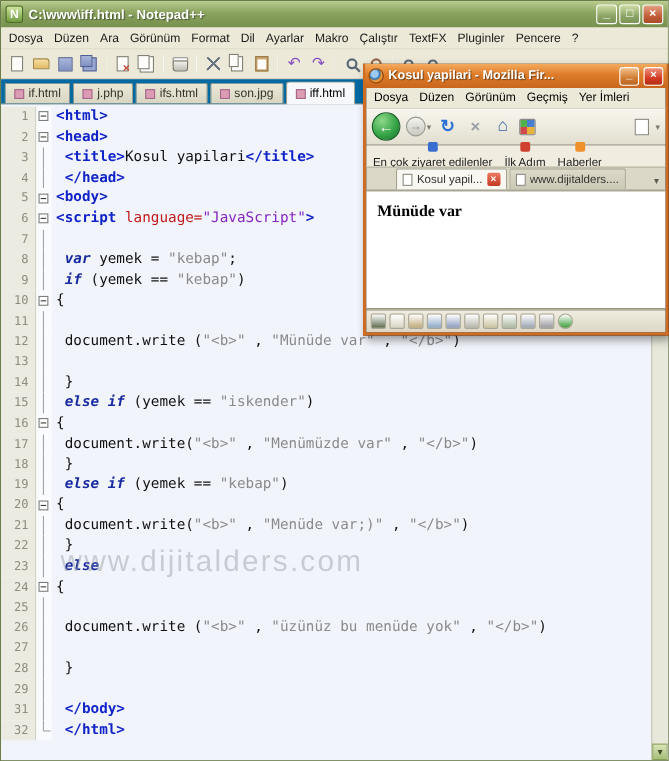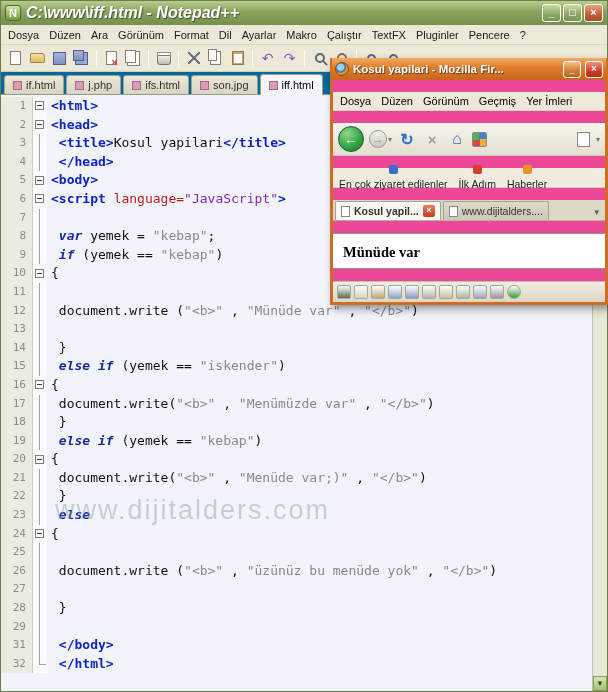--- a/index.html
+++ b/index.html
@@ -4,21 +4,21 @@
 <style>
   * { margin:0; padding:0; box-sizing:border-box; }
   body { font-family:"Liberation Sans", sans-serif; background:#888; }
   .screen { position:relative; width:608px; height:692px; overflow:hidden; background:#ece9d8; }
 
   
   .npp-window { position:absolute; inset:0; display:flex; flex-direction:column; border:1px solid #6a7d4a; }
   .titlebar { height:24px; flex:none; background:linear-gradient(#b9cc8e,#8aa35e 45%,#76904d); display:flex; align-items:center; gap:5px; padding:0 4px; }
   .app-icon { width:16px; height:16px; flex:none; background:linear-gradient(#cfe6a0,#6f9a3f); border:1px solid #4c6e2a; border-radius:3px; color:#fff; font-size:11px; font-weight:bold; text-align:center; line-height:14px; }
   .app-icon::after { content:"N"; }
-  .title-text { flex:1; color:#fff; font-weight:bold; font-size:16px; text-shadow:1px 1px 1px rgba(0,0,0,.45); white-space:nowrap; overflow:hidden;font-style:italic; }
+  .title-text { flex:1; color:#fff; font-weight:bold; font-size:12px; text-shadow:1px 1px 1px rgba(0,0,0,.45); white-space:nowrap; overflow:hidden; }
   .win-btns { display:flex; gap:2px; }
   .wbtn { width:19px; height:18px; border:1px solid #fff; border-radius:3px; background:linear-gradient(#cbdba2,#8ca566 60%,#7b9355); color:#fff; font-size:11px; font-weight:bold; text-align:center; line-height:15px; }
   .wbtn.close { background:linear-gradient(#e4a184,#c15f38 60%,#a84c28); }
 
   .menubar { height:20px; flex:none; background:#ece9d8; border-bottom:1px solid #dbd7c3; display:flex; align-items:center; font-size:11px; color:#1a1a1a; padding:0 2px; }
   .menu-item { padding:3px 5px; white-space:nowrap; }
 
   .toolbar { height:27px; flex:none; background:#ece9d8; border-bottom:1px solid #d2ceba; display:flex; align-items:center; padding:0 4px; gap:1px; }
   .tbtn { width:21px; height:21px; display:flex; align-items:center; justify-content:center; opacity:.9; }
   .tsep { width:1px; height:17px; background:#c4c0aa; border-right:1px solid #fdfcf5; margin:0 3px; }
@@ -71,21 +71,21 @@
   .sarrow { flex:none; height:15px; background:linear-gradient(#d9e5b8,#a5bd79); border:1px solid #86a055; color:#3c4e24; font-size:8px; text-align:center; line-height:14px; }
   .sarrow.up::after { content:"▲"; }
   .sarrow.down::after { content:"▼"; }
   .strack { flex:1; position:relative; }
   .sthumb { position:absolute; left:1px; right:1px; top:2px; height:190px; background:linear-gradient(90deg,#dce6c2,#b4c88c); border:1px solid #8ea562; border-radius:2px; }
   .vscroll .down { margin-top:auto; }
 
   .watermark { position:absolute; left:54px; top:494px; z-index:5; font-size:27px; letter-spacing:2px; color:#8e949c; opacity:.42; pointer-events:none; }
 
   
-  .ff-window { position:absolute; left:330px; top:58px; width:278px; height:247px; z-index:10; display:flex; flex-direction:column; background:#ec4899; border:3px solid #cf6c24; border-top:none; box-shadow:3px 4px 8px rgba(0,0,0,.4);gap:12px; }
+  .ff-window { position:absolute; left:330px; top:58px; width:278px; height:247px; z-index:10; display:flex; flex-direction:column; background:#000000; border:3px solid #cf6c24; border-top:none; box-shadow:3px 4px 8px rgba(0,0,0,.4); }
   .ff-titlebar { height:22px; flex:none; background:linear-gradient(#f5aa5e,#de7c2a 45%,#c9661d); display:flex; align-items:center; gap:4px; padding:0 3px; margin:0 -1px; }
   .ff-icon { width:14px; height:14px; flex:none; border-radius:50%; background:radial-gradient(circle at 38% 35%, #9ecbf2 0 28%, #2a6fb0 44%, #ef9a37 58%, #bf5810); border:1px solid #8a4a10; }
   .ff-title { flex:1; color:#fff; font-weight:bold; font-size:11.5px; text-shadow:1px 1px 1px rgba(0,0,0,.5); white-space:nowrap; overflow:hidden; }
   .fbtn { width:18px; height:17px; border:1px solid #fff; border-radius:3px; background:linear-gradient(#f2c08a,#d07c33 60%,#bb6726); color:#fff; font-size:10px; font-weight:bold; text-align:center; line-height:14px; }
   .fbtn.close { background:linear-gradient(#ef9380,#d33c22 60%,#b22c16); }
 
   .ff-menubar { height:19px; flex:none; background:#ece9d8; border-bottom:1px solid #d8d4c2; display:flex; align-items:center; font-size:11px; padding:0 2px; }
   .ff-menu-item { padding:2px 5px; white-space:nowrap; }
 
   .ff-navbar { height:33px; flex:none; background:linear-gradient(#f8f6ee,#e2ded0); border-bottom:1px solid #cac5b4; display:flex; align-items:center; gap:5px; padding:0 5px; }
@@ -106,21 +106,21 @@
   .nav-grid { width:15px; height:15px; border:1px solid #888; border-radius:2px; background:conic-gradient(#4a7ed0 0 25%, #e8b23a 0 50%, #d04a4a 0 75%, #54b04a 0); }
   .nav-spacer { flex:1; }
   .nav-page { width:13px; height:15px; background:#fff; border:1px solid #8a8a80; }
 
   .ff-bookmarks { height:20px; flex:none; background:#f0ede0; border-bottom:1px solid #d2ceba; display:flex; align-items:center; gap:11px; padding:0 6px; font-size:10.5px; color:#222; }
   .bm { display:flex; align-items:center; gap:4px; white-space:nowrap; overflow:hidden;flex-direction:column; }
   .bm-ico { width:9px; height:9px; flex:none; border-radius:2px; }
 
   .ff-tabbar { height:21px; flex:none; background:#dcd8c8; border-bottom:1px solid #b7b2a0; display:flex; align-items:flex-end; gap:2px; padding:1px 2px 0; }
   .ff-tab { height:19px; display:flex; align-items:center; gap:4px; padding:0 5px; font-size:10.5px; color:#333; background:linear-gradient(#dedac9,#ccc8b6); border:1px solid #a6a290; border-bottom:none; border-radius:2px 2px 0 0; max-width:125px; }
-  .ff-tab.active { background:#f8f7f1; font-weight:bold; }
+  .ff-tab.active { background:#f8f7f1; font-weight:normal;margin-left:25px; }
   .ff-tab-label { white-space:nowrap; overflow:hidden; }
   .ff-tab-ico { width:9px; height:11px; flex:none; background:#fff; border:1px solid #8a8a80; }
   .tclose { width:12px; height:12px; flex:none; border-radius:2px; background:linear-gradient(#ee7a62,#c23a24); color:#fff; font-size:9px; font-weight:bold; text-align:center; line-height:11px; }
   .tclose::after { content:"×"; }
   .tab-drop { margin-left:auto; color:#5a5a50; font-size:9px; padding:0 4px 3px; }
   .tab-drop::after { content:"▾"; }
 
   .ff-content { flex:1; background:#fff; border:1px solid #98947e; border-left:none; border-right:none; padding:9px 10px; overflow:hidden; }
   .ff-page-text { font-family:"Liberation Serif", serif; font-weight:bold; font-size:14.5px; color:#000; }
 

